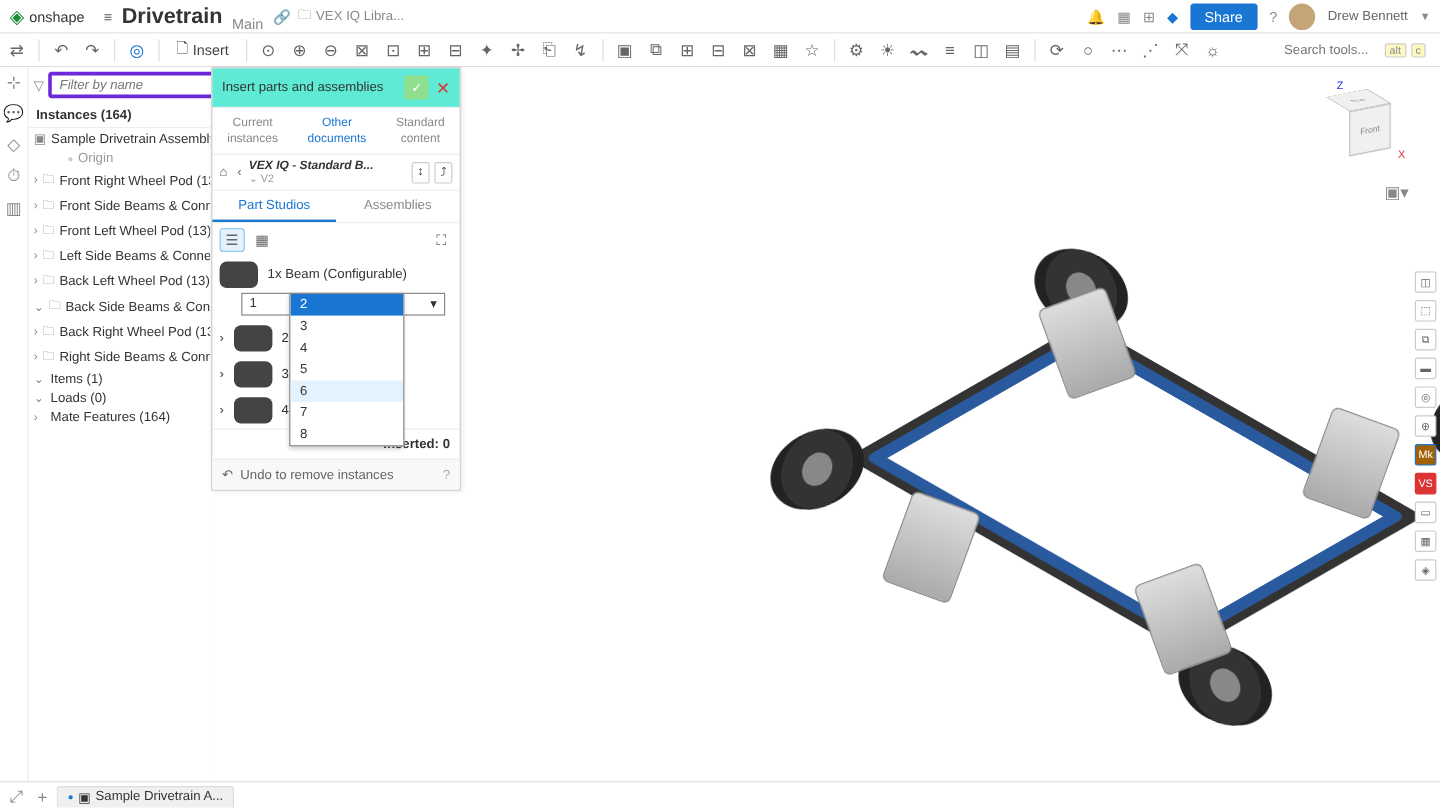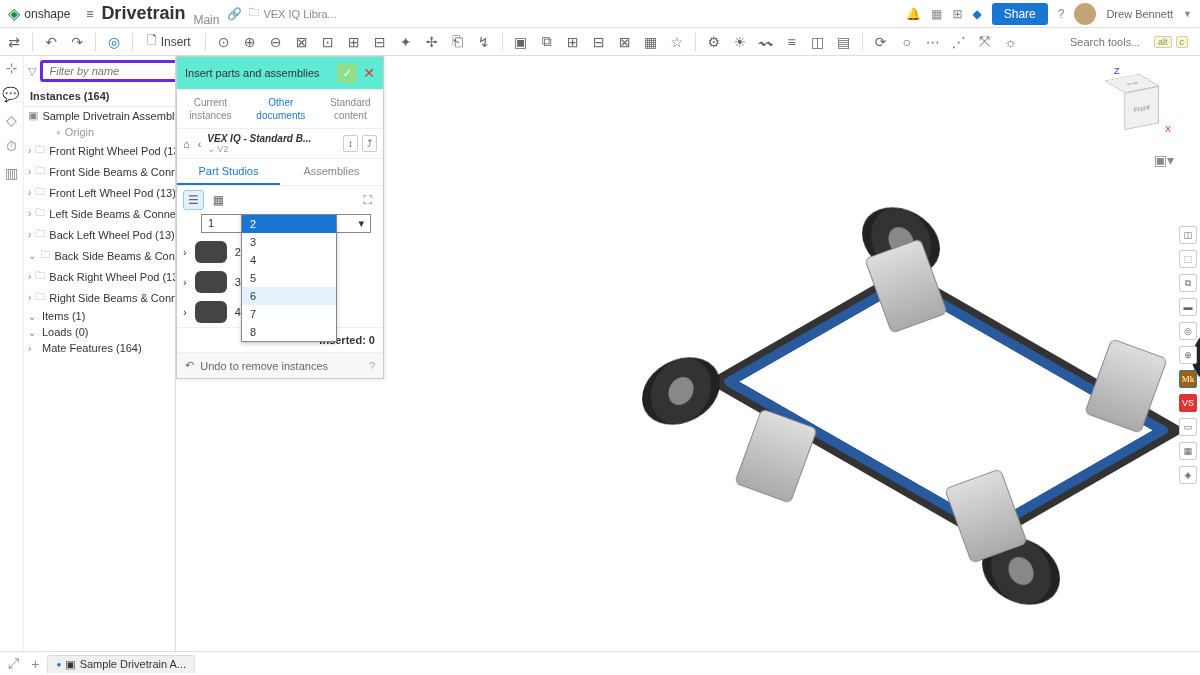--- a/index.html
+++ b/index.html
@@ -82,21 +82,21 @@
     .cube-shape { width: 50px; height: 50px; margin: 15px auto; position: relative; transform: rotateX(-20deg) rotateY(30deg); transform-style: preserve-3d; }
     .cube-face { position: absolute; width: 40px; height: 40px; background: #f0f0f0; border: 1px solid #bbb; display: flex; align-items: center; justify-content: center; font-size: 8px; color: #888; }
     .axis-lbl { position: absolute; font-size: 9px; }
     .axis-x { color: #d33; right: 5px; bottom: 12px; }
     .axis-z { color: #33d; left: 18px; top: 0; }
     .display-icon { position: absolute; top: 96px; right: 26px; color: #888; font-size: 14px; }
     
     .right-rail { position: absolute; right: 0; top: 170px; width: 24px; display: flex; flex-direction: column; gap: 6px; align-items: center; }
     .right-rail span { width: 18px; height: 18px; border: 1px solid #ccc; border-radius: 2px; display: flex; align-items: center; justify-content: center; font-size: 9px; color: #666; background: #fff; cursor: pointer; }
     .right-rail span.red { background: #d33; border-color: #d33; color: #fff; }
-    .right-rail span.blue { background: #a16207; border-color: #1976d2; color: #fff; font-family: Liberation Serif, serif; }
+    .right-rail span.blue { background: #a16207; border-color: #1976d2; color: #fff; }
     
     .bottom-bar { position: absolute; bottom: 0; left: 0; right: 0; height: 24px; border-top: 1px solid #ddd; display: flex; align-items: center; background: #fff; padding: 0 4px; gap: 4px; }
     .bottom-tab { display: flex; align-items: center; gap: 4px; padding: 2px 8px; font-size: 11px; border: 1px solid #ddd; border-bottom: none; border-radius: 3px 3px 0 0; cursor: pointer; }
     .bottom-tab.active { background: #f0f0f0; }
     .bottom-icon { color: #888; font-size: 14px; cursor: pointer; padding: 0 4px; }
     
     
     .drivetrain-ph { position: absolute; left: 420px; top: 160px; width: 700px; height: 420px; }
     .dt-frame { position: absolute; width: 380px; height: 260px; left: 160px; top: 60px; border: 14px solid #2a5a9e; transform: rotateX(55deg) rotateZ(45deg); border-radius: 10px; }
     .dt-frame2 { position: absolute; width: 400px; height: 280px; left: 150px; top: 50px; border: 14px solid #333; transform: rotateX(55deg) rotateZ(45deg); border-radius: 12px; }
@@ -351,20 +351,24 @@
       <div class="studio-tab">Assemblies</div>
     </div>
     <div class="view-mode">
       <div class="view-mode-left">
         <span class="view-btn active">☰</span>
         <span class="view-btn">▦</span>
       </div>
       <span class="view-btn">⛶</span>
     </div>
     <div class="part-list">
+      <div class="part-row">
+        <span class="part-thumb"></span>
+        <span>1x Beam (Configurable)</span>
+      </div>
       <div class="dd">
         <div class="dd-sel">
           <span>1</span>
           <span>▾</span>
         </div>
         <div class="dd-list" id="dd-list">
             <div class="dd-opt sel">2</div>
             <div class="dd-opt">3</div>
             <div class="dd-opt">4</div>
             <div class="dd-opt">5</div>

